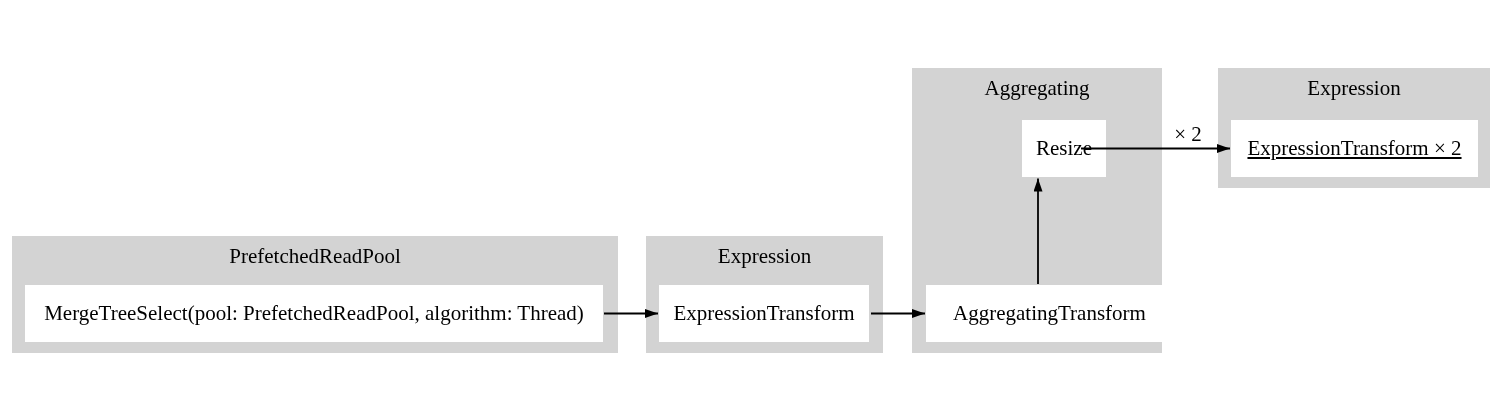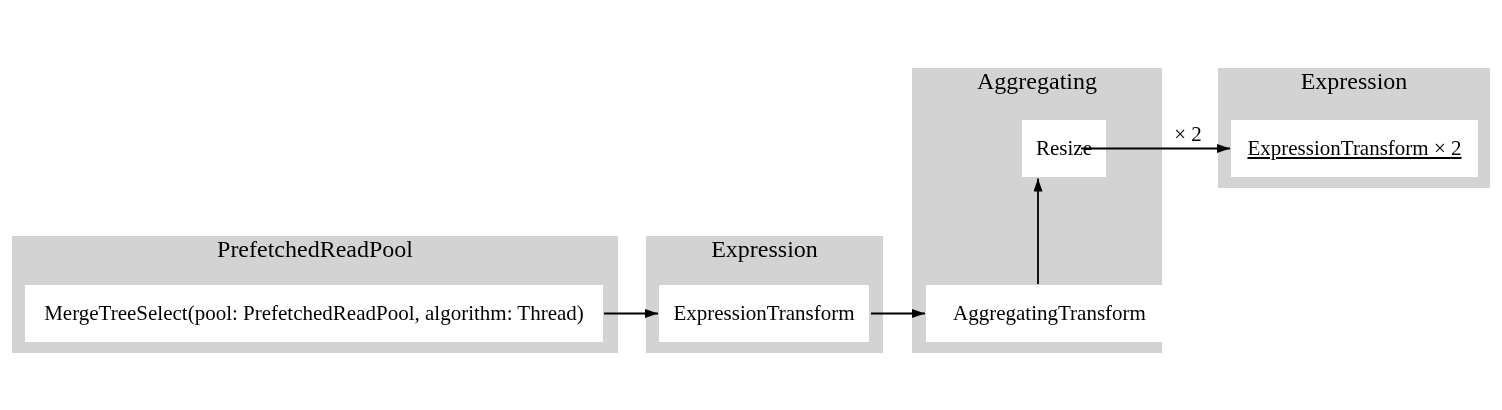--- a/index.html
+++ b/index.html
@@ -16,21 +16,22 @@
     font-family: "Liberation Serif", "DejaVu Serif", serif;
     overflow: hidden;
   }
   .cluster {
     position: absolute;
     background: #d3d3d3;
   }
   .cluster-title {
     width: 100%;
     text-align: center;
-    font-size: 24px;
+    padding-top: 7px;
+    font-size: 21px;
     line-height: 26px;
     white-space: nowrap;
   }
   .node {
     position: absolute;
     background: #ffffff;
     display: flex;
     align-items: center;
     justify-content: center;
     font-size: 21px;

